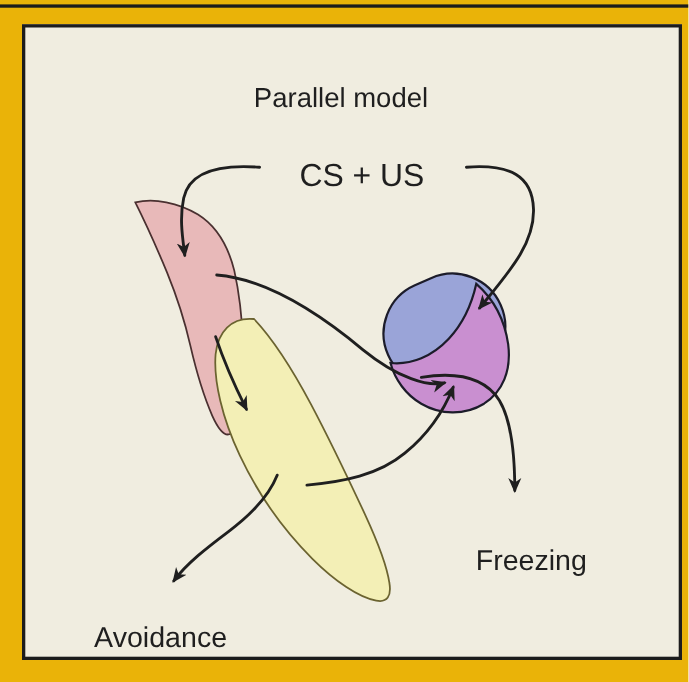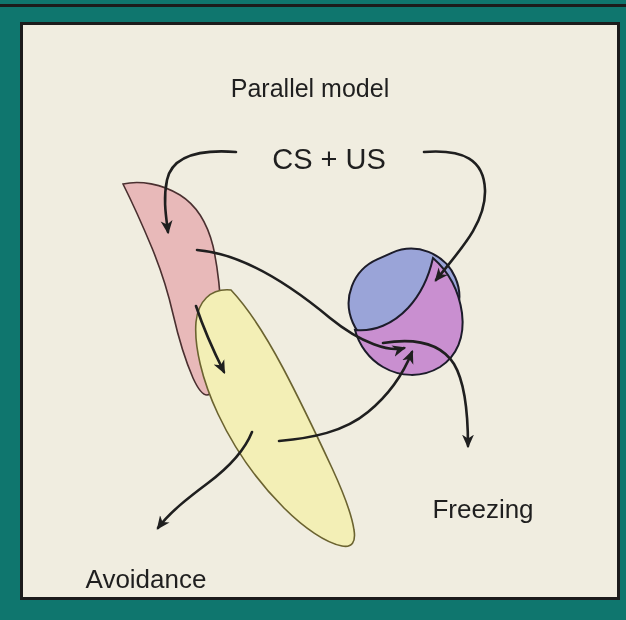--- a/index.html
+++ b/index.html
@@ -7,21 +7,21 @@
     padding: 0;
     background: #ffffff;
     width: 626px;
     height: 620px;
     font-family: "Liberation Sans", sans-serif;
   }
   #stage {
     position: relative;
     width: 626px;
     height: 620px;
-    background: #0f766e;
+    background: #eab308;
     overflow: hidden;
   }
   #top-rule {
     position: absolute;
     left: 0;
     top: 4px;
     width: 626px;
     height: 3px;
     background: #1c1c1c;
   }

